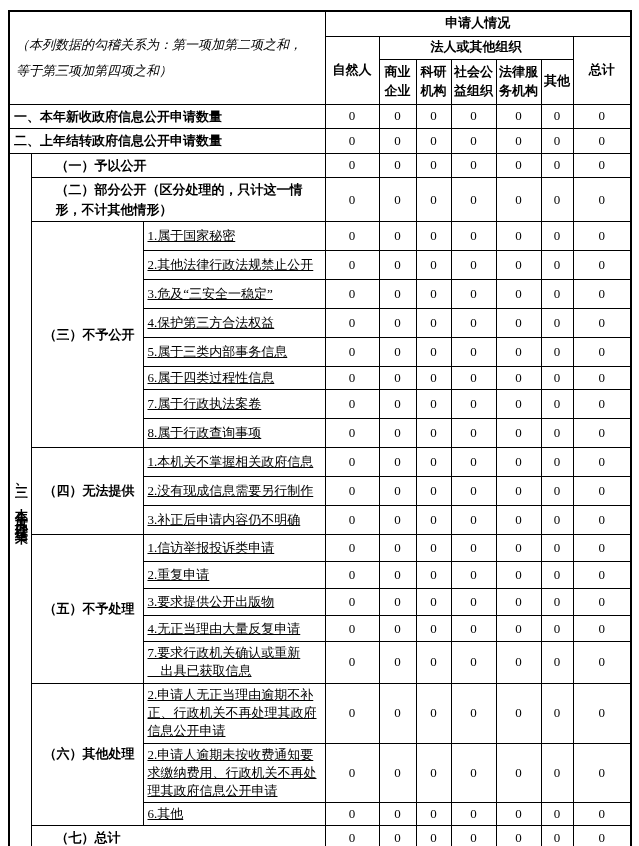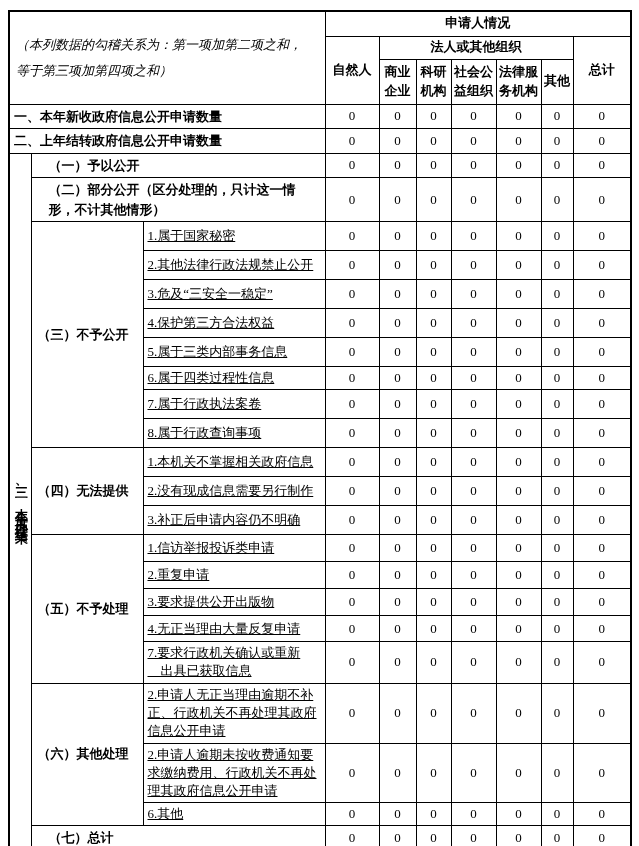--- a/index.html
+++ b/index.html
@@ -7,23 +7,23 @@
   .page{padding:10px 0 0 8px;}
   table{border-collapse:collapse;table-layout:fixed;width:622px;border:2px solid #000;}
   td{border:1px solid #000;padding:0;overflow:hidden;word-break:break-all;}
   
   .th{font-weight:bold;text-align:center;vertical-align:middle;font-size:13px;line-height:1.45;padding:0 2px;}
   .note{font-style:italic;font-family:"Liberation Serif",serif;vertical-align:middle;
         font-size:13px;line-height:2.0;white-space:pre-line;padding:0 6px;}
   
   .rl{font-weight:bold;font-size:13px;text-align:left;vertical-align:middle;
       padding:2px 4px;white-space:pre-line;line-height:1.5;}
-  .rl.sec{padding-left:17px;}
-  
-  .gl{font-weight:bold;font-size:13px;text-align:left;vertical-align:middle;padding:2px 2px 2px 6px;}
+  .rl.sec{padding-left:24px;}
+  
+  .gl{font-weight:bold;font-size:13px;text-align:center;vertical-align:middle;padding:2px 2px 2px 6px;}
   
   .il{font-size:13px;font-family:"Liberation Serif",serif;text-align:left;vertical-align:middle;
       padding:2px 2px 2px 4px;white-space:pre-line;line-height:1.4;text-decoration:underline;}
   
   .v{font-size:13px;font-family:"Liberation Serif",serif;text-align:center;vertical-align:middle;}
   
   .vaxis{text-align:center;vertical-align:middle;padding:0;}
   .vtext{writing-mode:vertical-lr;text-orientation:upright;margin:0 auto;
          font-weight:bold;font-size:13px;letter-spacing:4px;line-height:22px;}
 </style>

